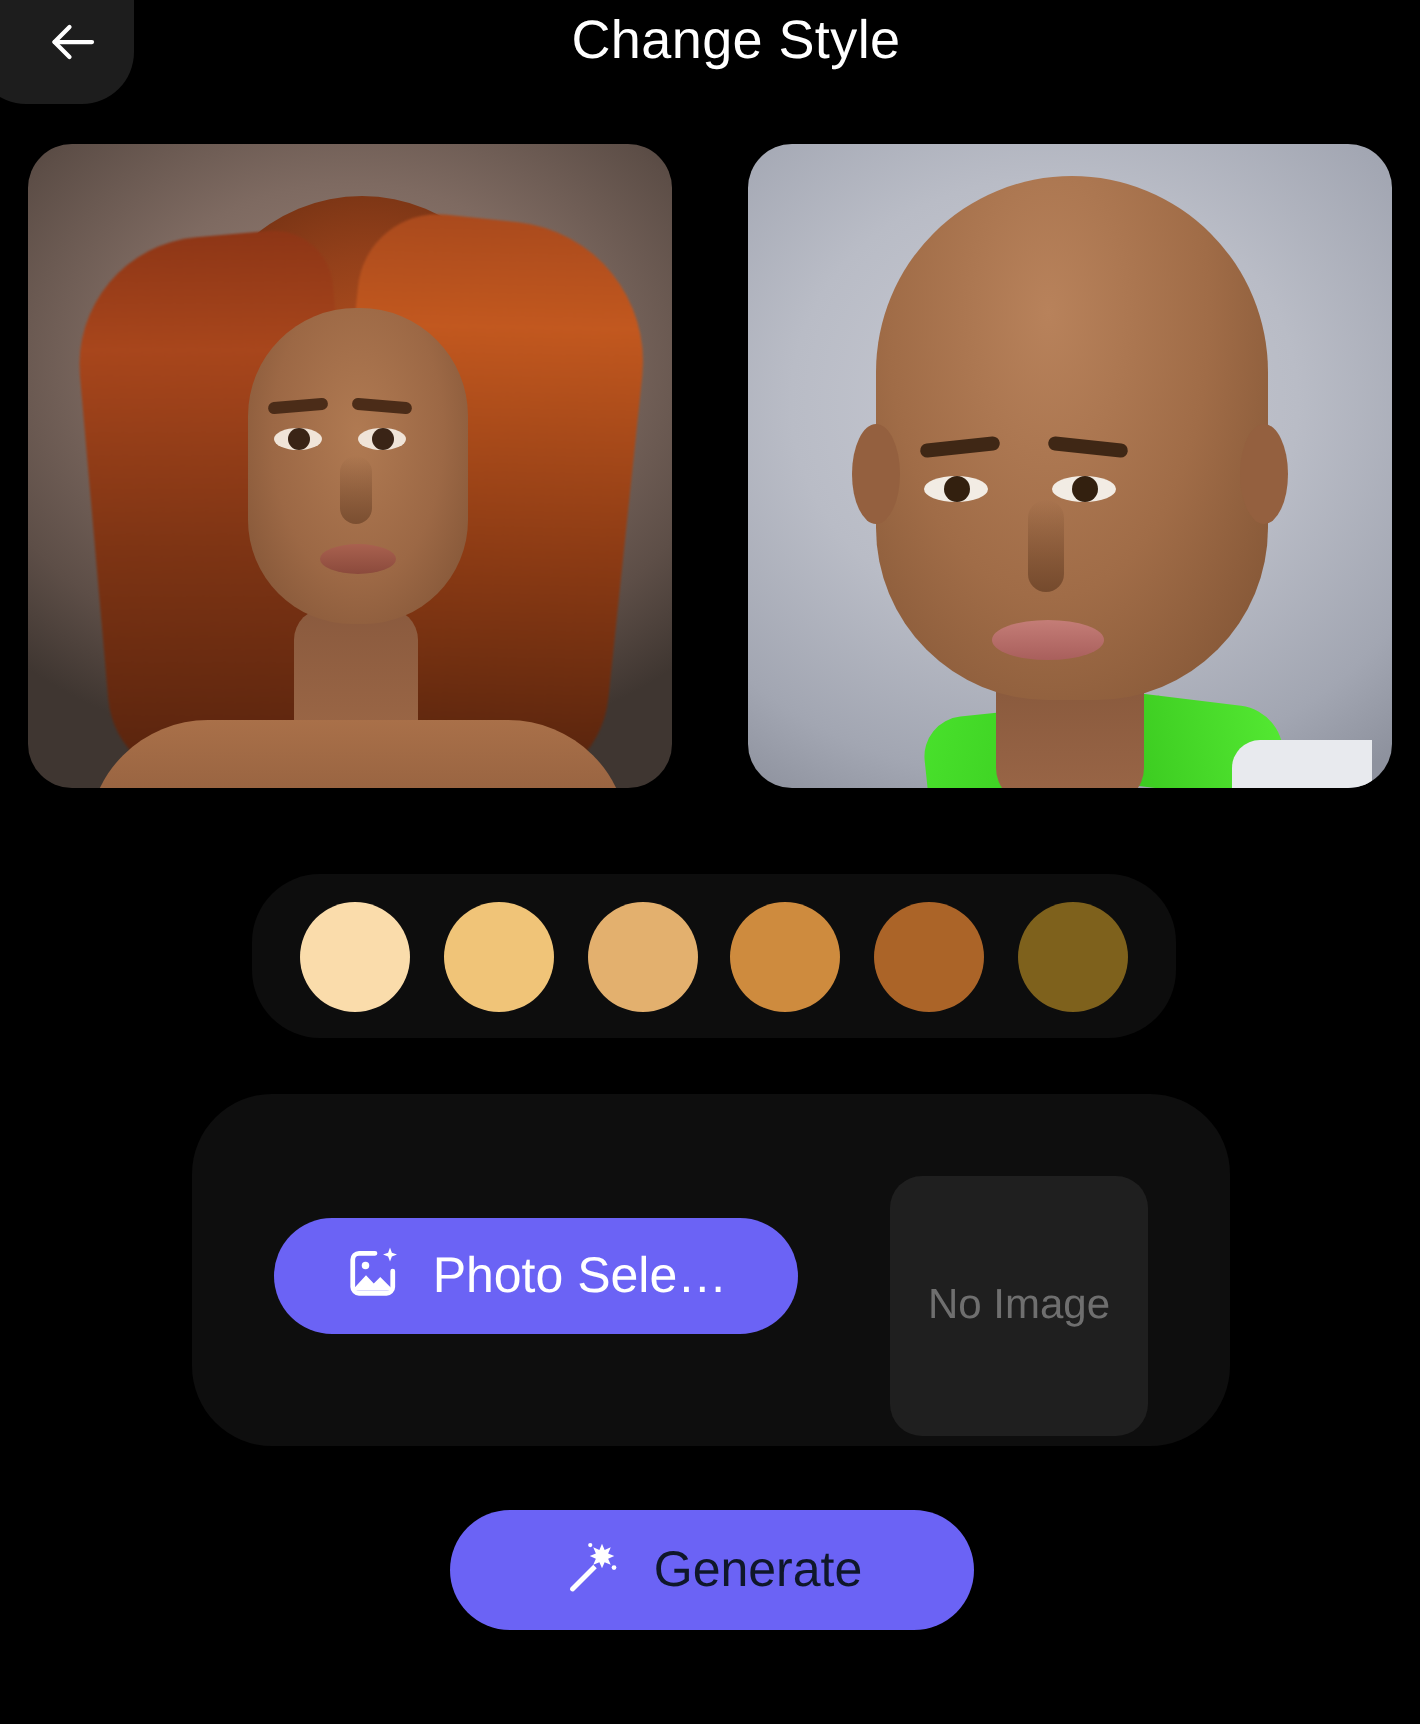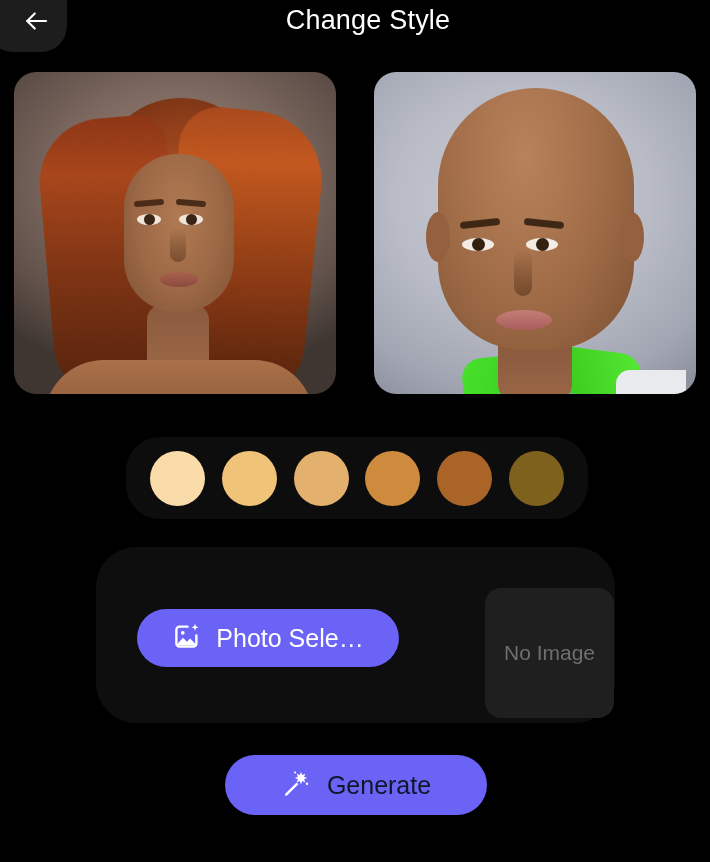--- a/index.html
+++ b/index.html
@@ -231,21 +231,20 @@
     position: absolute;
     left: 349px;
     top: 41px;
     width: 129px;
     height: 130px;
     background: #1f1f1f;
     border-radius: 16px;
     display: flex;
     align-items: center;
     justify-content: center;
-    margin-left: 40px;
   }
   .no-image-box .label {
     font-size: 21px;
     color: #6f6f6f;
     white-space: nowrap;
   }
 
   
   .generate-btn {
     position: absolute;

